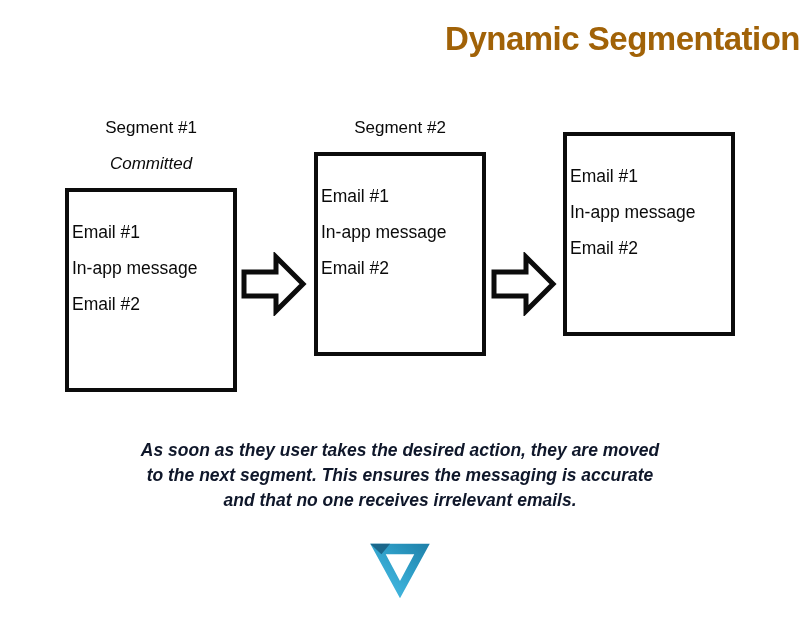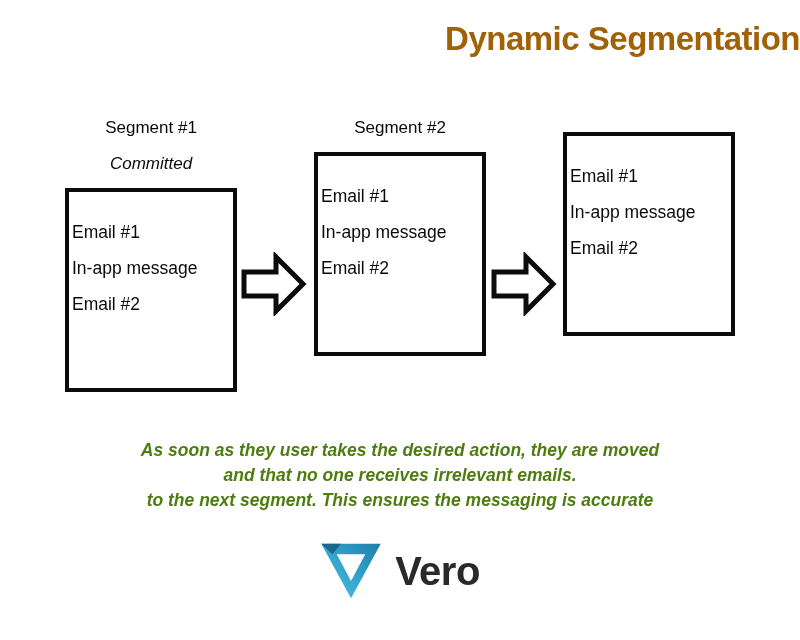--- a/index.html
+++ b/index.html
@@ -67,21 +67,21 @@
   .flow-arrow.a0 { left: 241px; }
   .flow-arrow.a1 { left: 491px; }
   .caption {
     position: absolute;
     top: 438px; left: 0; right: 0;
     text-align: center;
     font-style: italic;
     font-weight: 700;
     font-size: 17.5px;
     line-height: 25px;
-    color: #4d7c0f;
+    color: #0f172a;
   }
   .logo-row {
     position: absolute;
     top: 542px; left: 0; right: 0;
     display: flex;
     justify-content: center;
     align-items: center;
     gap: 13px;
   }
   .logo-mark { width: 62px; height: 58px; display: block; }
@@ -128,32 +128,31 @@
 
   <svg class="flow-arrow a0" viewBox="0 0 66 64" aria-hidden="true">
     <polygon points="3,20 35,20 35,5 62,32 35,59 35,44 3,44" fill="#ffffff" stroke="#0c0c0c" stroke-width="5" stroke-linejoin="miter"></polygon>
   </svg>
   <svg class="flow-arrow a1" viewBox="0 0 66 64" aria-hidden="true">
     <polygon points="3,20 35,20 35,5 62,32 35,59 35,44 3,44" fill="#ffffff" stroke="#0c0c0c" stroke-width="5" stroke-linejoin="miter"></polygon>
   </svg>
 
   <div class="caption">
     <div>As soon as they user takes the desired action, they are moved</div>
+    <div>to the next segment. This ensures the messaging is accurate</div>
     <div>and that no one receives irrelevant emails.</div>
-    <div>to the next segment. This ensures the messaging is accurate</div>
   </div>
 
   <div class="logo-row">
     <svg class="logo-mark" viewBox="0 0 100 92" aria-hidden="true">
       <defs>
         <linearGradient id="veroGrad" x1="0" y1="1" x2="1" y2="0">
           <stop offset="0" stop-color="#4fc4ec"></stop>
           <stop offset="0.55" stop-color="#2fa0c9"></stop>
           <stop offset="1" stop-color="#1e7fa8"></stop>
         </linearGradient>
       </defs>
       <path d="M2,2 L98,2 L50,90 Z M50,62 L27,19 L73,19 Z" fill="url(#veroGrad)" fill-rule="evenodd"></path>
       <polygon points="2,2 34,2 20,19" opacity="0.9" fill="#186184"></polygon>
     </svg>
-    <div class="logo-word">Vero</div>
   </div>
 
 </div>
 
 </body></html>

